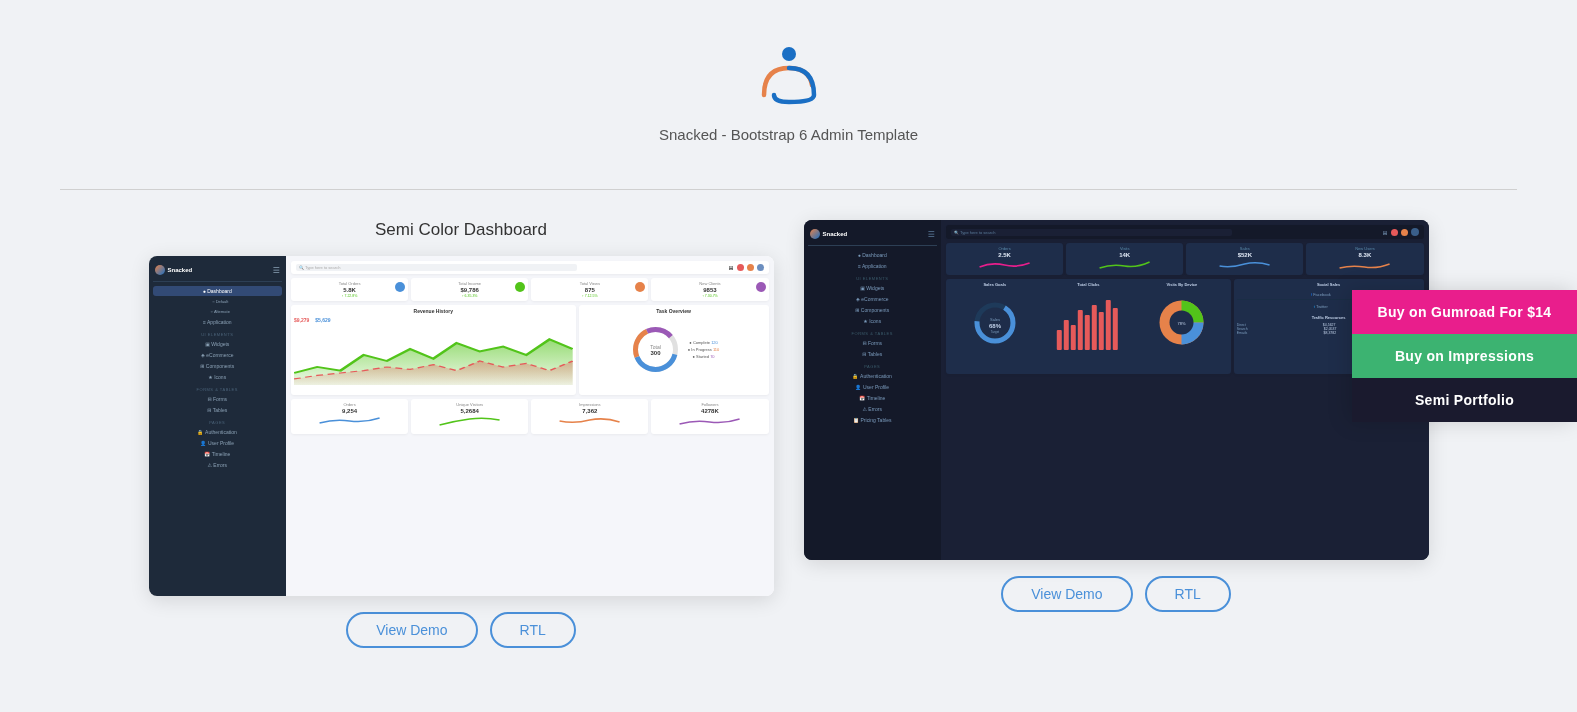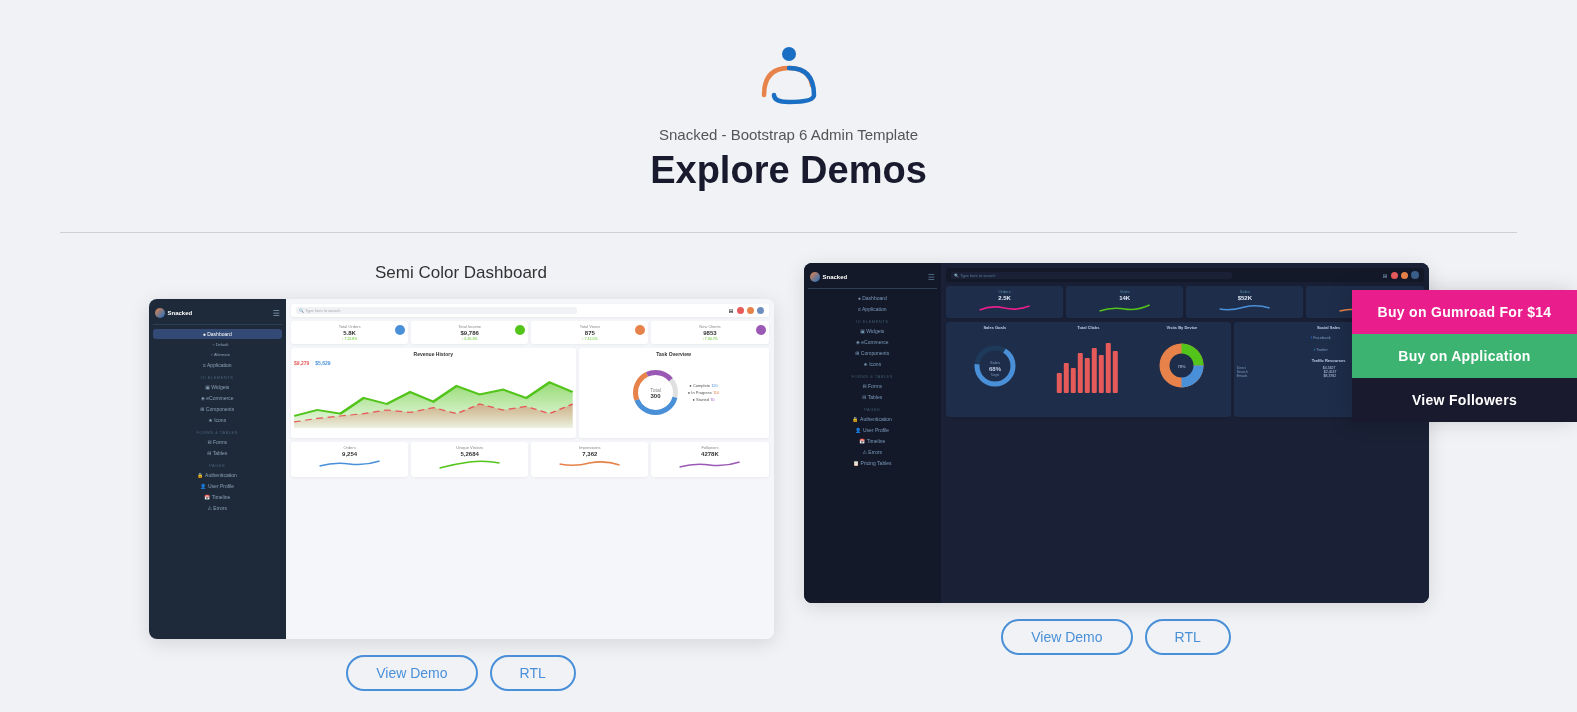--- a/index.html
+++ b/index.html
@@ -324,21 +324,20 @@
   <div class="logo-container">
     <svg class="logo-svg" viewBox="0 0 70 70" xmlns="http://www.w3.org/2000/svg">
 
       <circle cx="35" cy="14" r="7" fill="#1a6fc4"></circle>
 
       <path d="M10 55 Q10 28 35 28 Q55 28 58 45" stroke="#e6824a" stroke-width="4.5" fill="none" stroke-linecap="round"></path>
       <path d="M35 28 Q60 28 60 55 Q60 62 35 62 Q20 62 20 55" stroke="#1a6fc4" stroke-width="4.5" fill="none" stroke-linecap="round"></path>
     </svg>
   </div>
   <div class="subtitle">Snacked - Bootstrap 6 Admin Template</div>
-  <div class="main-title">Explore Demos</div>
 </div>
 
 <hr class="divider">
 
 <div class="demos-grid">
 
   <div class="demo-item">
     <div class="demo-label">Semi Color Dashboard</div>
     <div class="demo-preview">
 
@@ -648,15 +647,15 @@
     <div class="demo-buttons">
       <button class="btn-demo">View Demo</button>
       <button class="btn-demo">RTL</button>
     </div>
   </div>
 
 </div>
 
 <div class="floating-panel">
   <button class="float-btn float-btn-pink">Buy on Gumroad For $14</button>
-  <button class="float-btn float-btn-green">Buy on Application</button>
-  <button class="float-btn float-btn-dark">View Followers</button>
+  <button class="float-btn float-btn-green">Buy on Impressions</button>
+  <button class="float-btn float-btn-dark">Semi Portfolio</button>
 </div>
 
 </body></html>

